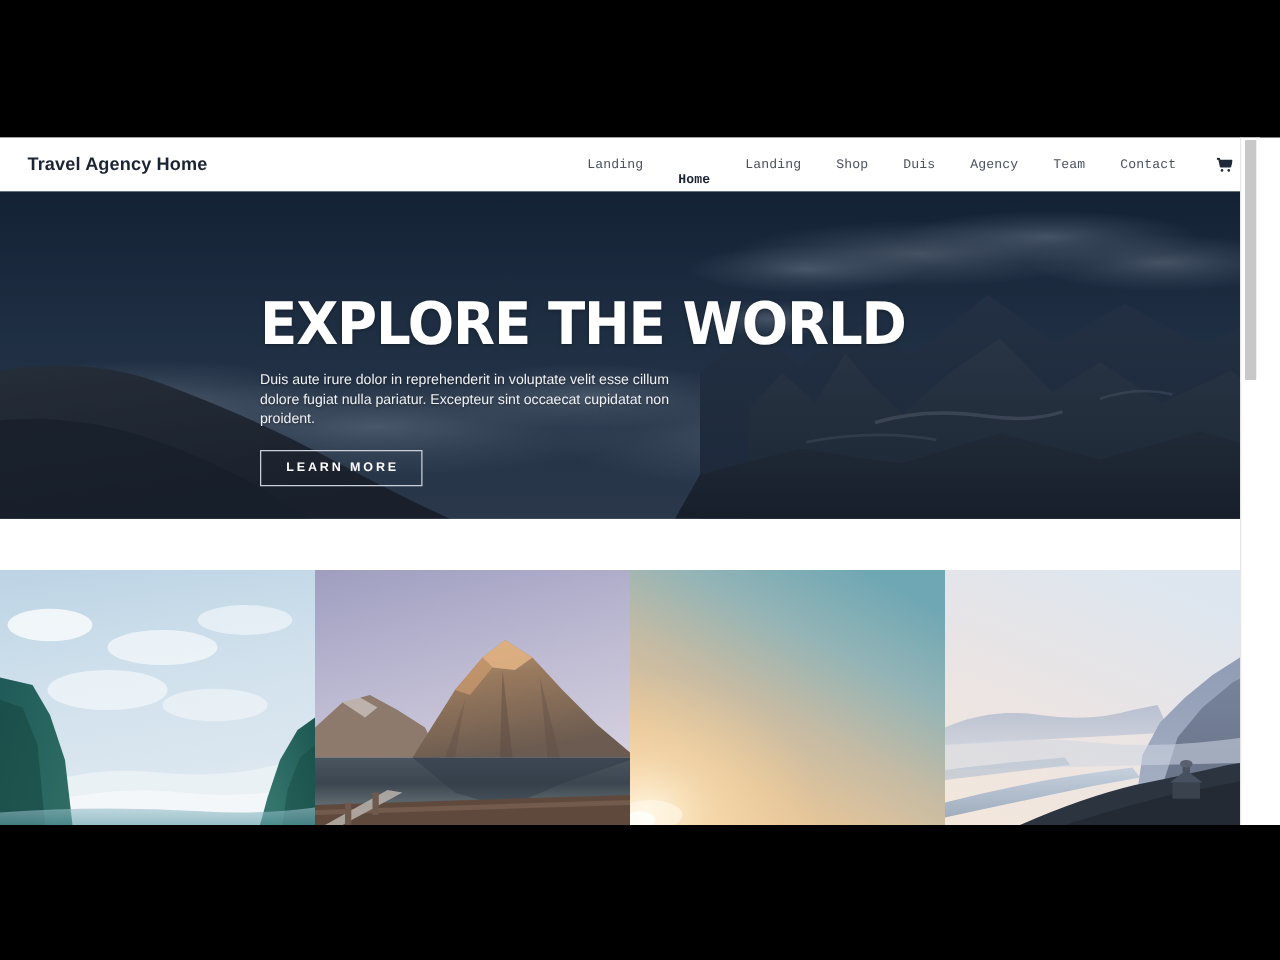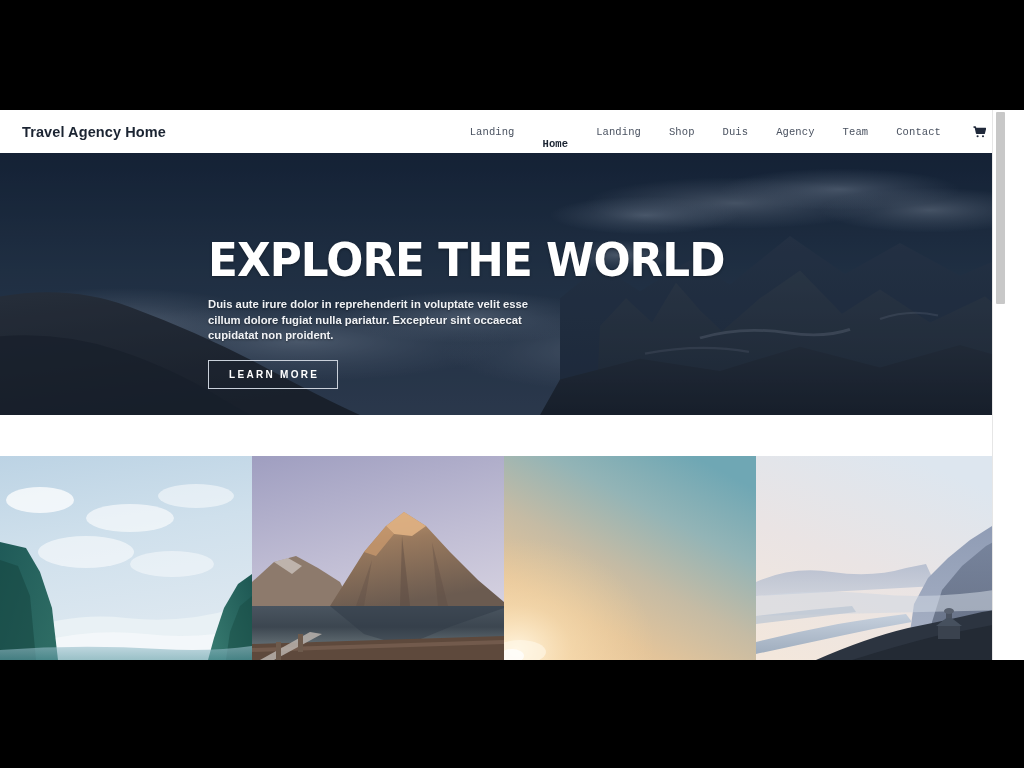--- a/index.html
+++ b/index.html
@@ -129,21 +129,21 @@
     transform: scaleX(0.93);
     transform-origin: left center;
     white-space: nowrap;
     text-shadow: 0 1px 3px rgba(0,0,0,0.35);
   }
 
   .hero-sub {
     font-size: 11.3px;
     line-height: 15.5px;
     color: #f0f2f5;
-    font-weight: bold;
+    font-weight: normal;
     max-width: 352px;
     margin: 0 0 16px 0;
     text-shadow: 0 1px 2px rgba(0,0,0,0.4);
   }
 
   .hero-btn {
     display: inline-block;
     border: 1.6px solid #c9d0da;
     background: transparent;
     color: #ffffff;

